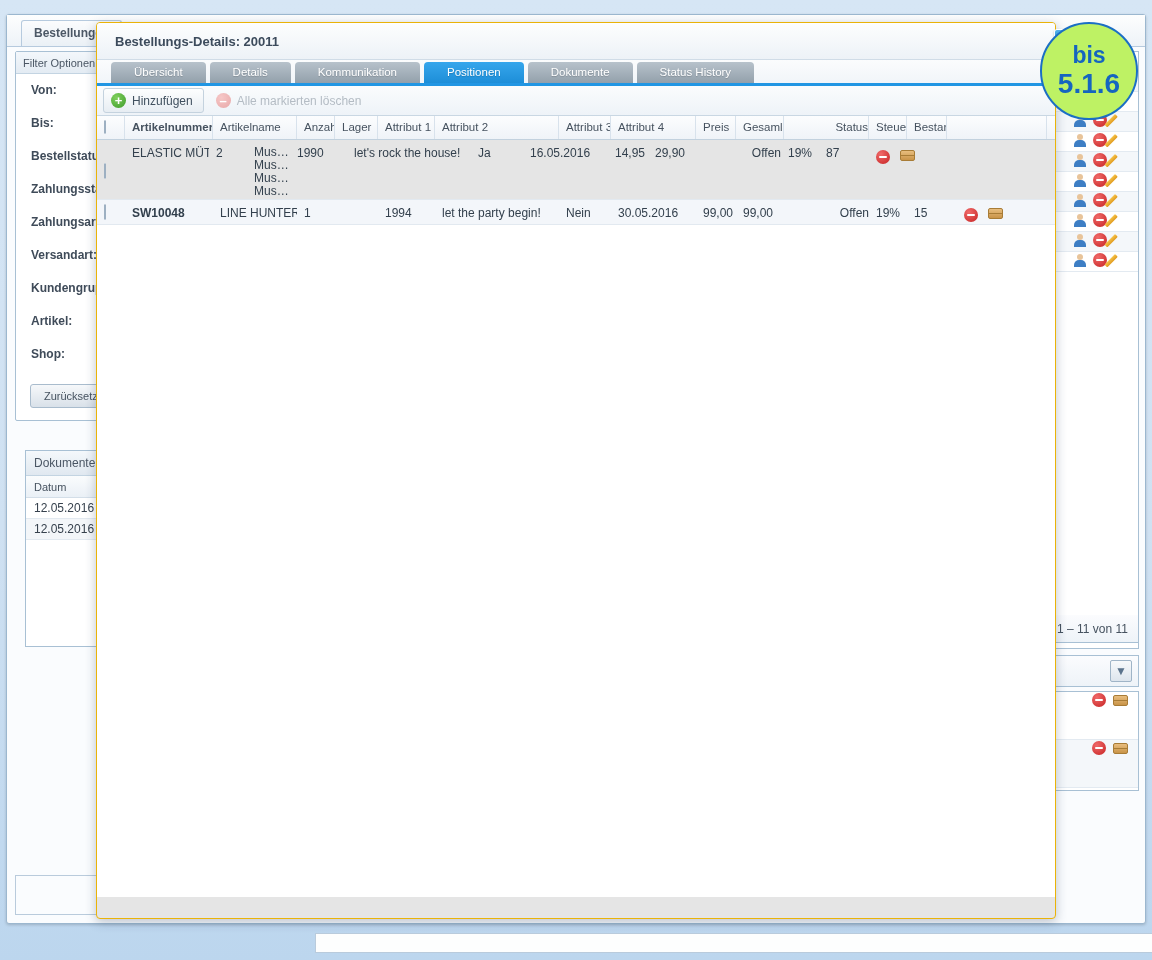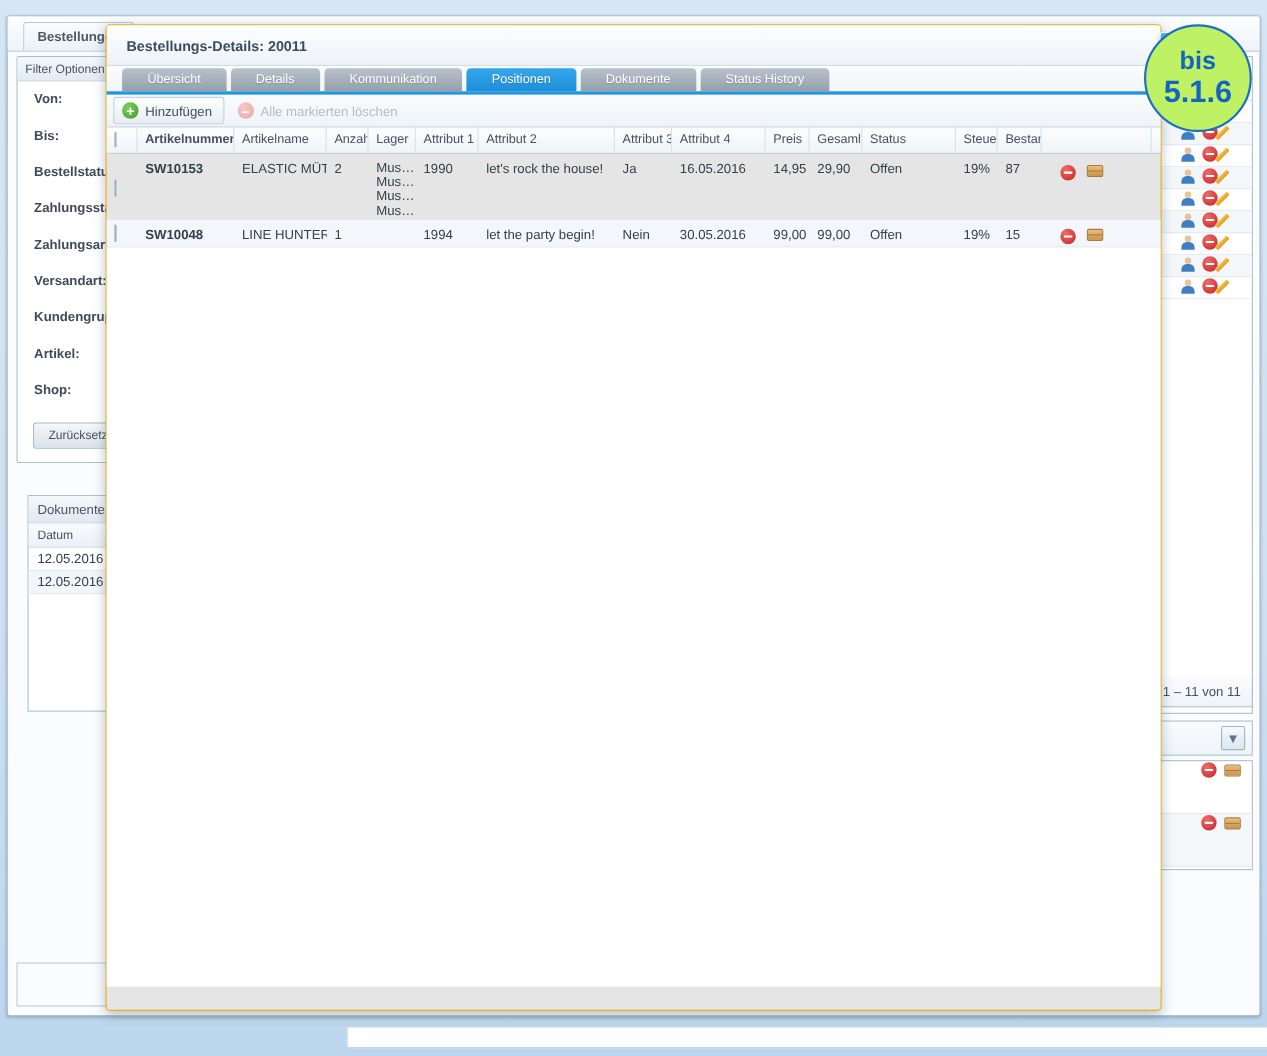--- a/index.html
+++ b/index.html
@@ -262,21 +262,21 @@
   .col-an   { width: 88px; font-weight: bold; }
   .col-nm   { width: 84px; }
   .col-anz  { width: 38px; }
   .col-lg   { width: 43px; }
   .col-a1   { width: 57px; }
   .col-a2   { width: 124px; }
   .col-a3   { width: 52px; }
   .col-a4   { width: 85px; }
   .col-pr   { width: 40px; }
   .col-ge   { width: 48px; }
-  .col-st   { width: 85px; }
+  .col-st   { width: 85px; text-align: right; }
   .col-sr   { width: 38px; }
   .col-be   { width: 40px; }
   .col-act  { width: 100px; }
   .lager-lines { line-height: 13px; }
 
   .row-actions { display: flex; gap: 10px; padding-top: 4px; padding-left: 10px; }
   .ic-remove {
     width: 14px; height: 14px; border-radius: 50%;
     background: radial-gradient(circle at 35% 30%, #f06a6a, #c62222);
     display: inline-flex; align-items: center; justify-content: center;
@@ -537,21 +537,20 @@
     <div class="col-st">Status</div>
     <div class="col-sr">Steuerr</div>
     <div class="col-be">Bestand</div>
     <div class="col-act"></div>
   </div>
 
   <div class="grid-row r1">
     <div class="col-cb" style="padding-top:24px">
       <span class="cb"></span>
     </div>
-    <div class="col-an">SW10153</div>
     <div class="col-nm">ELASTIC MÜT…</div>
     <div class="col-anz">2</div>
     <div class="col-lg lager-lines">
       <div>Mus…</div>
       <div>Mus…</div>
       <div>Mus…</div>
       <div>Mus…</div>
     </div>
     <div class="col-a1">1990</div>
     <div class="col-a2">let's rock the house!</div>

